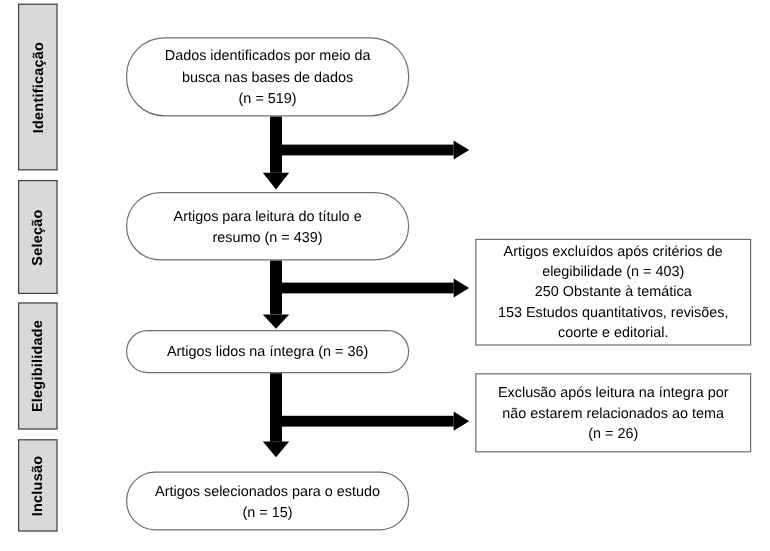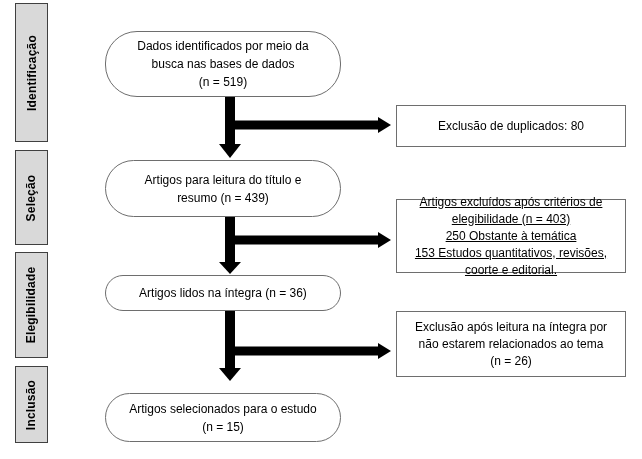--- a/index.html
+++ b/index.html
@@ -105,24 +105,21 @@
 resumo (n = 439)</span>
   </div>
   <div class="fbox main" style="top:275px; height:36px;">
     <span class="box-text">Artigos lidos na íntegra (n = 36)</span>
   </div>
   <div class="fbox main" style="top:393px; height:49px;">
     <span class="box-text">Artigos selecionados para o estudo
 (n = 15)</span>
   </div>
 
-  <div class="fbox excl" style="top:105px; height:42px;">
-    <span class="box-text">Exclusão de duplicados: 80</span>
-  </div>
-  <div class="fbox excl" style="top:199px; height:74px;text-decoration:underline;">
+  <div class="fbox excl" style="top:199px; height:89px;">
     <span class="box-text">Artigos excluídos após critérios de
 elegibilidade (n = 403)
 250 Obstante à temática
 153 Estudos quantitativos, revisões,
 coorte e editorial.</span>
   </div>
   <div class="fbox excl" style="top:311px; height:66px;">
     <span class="box-text">Exclusão após leitura na íntegra por
 não estarem relacionados ao tema
 (n = 26)</span>

